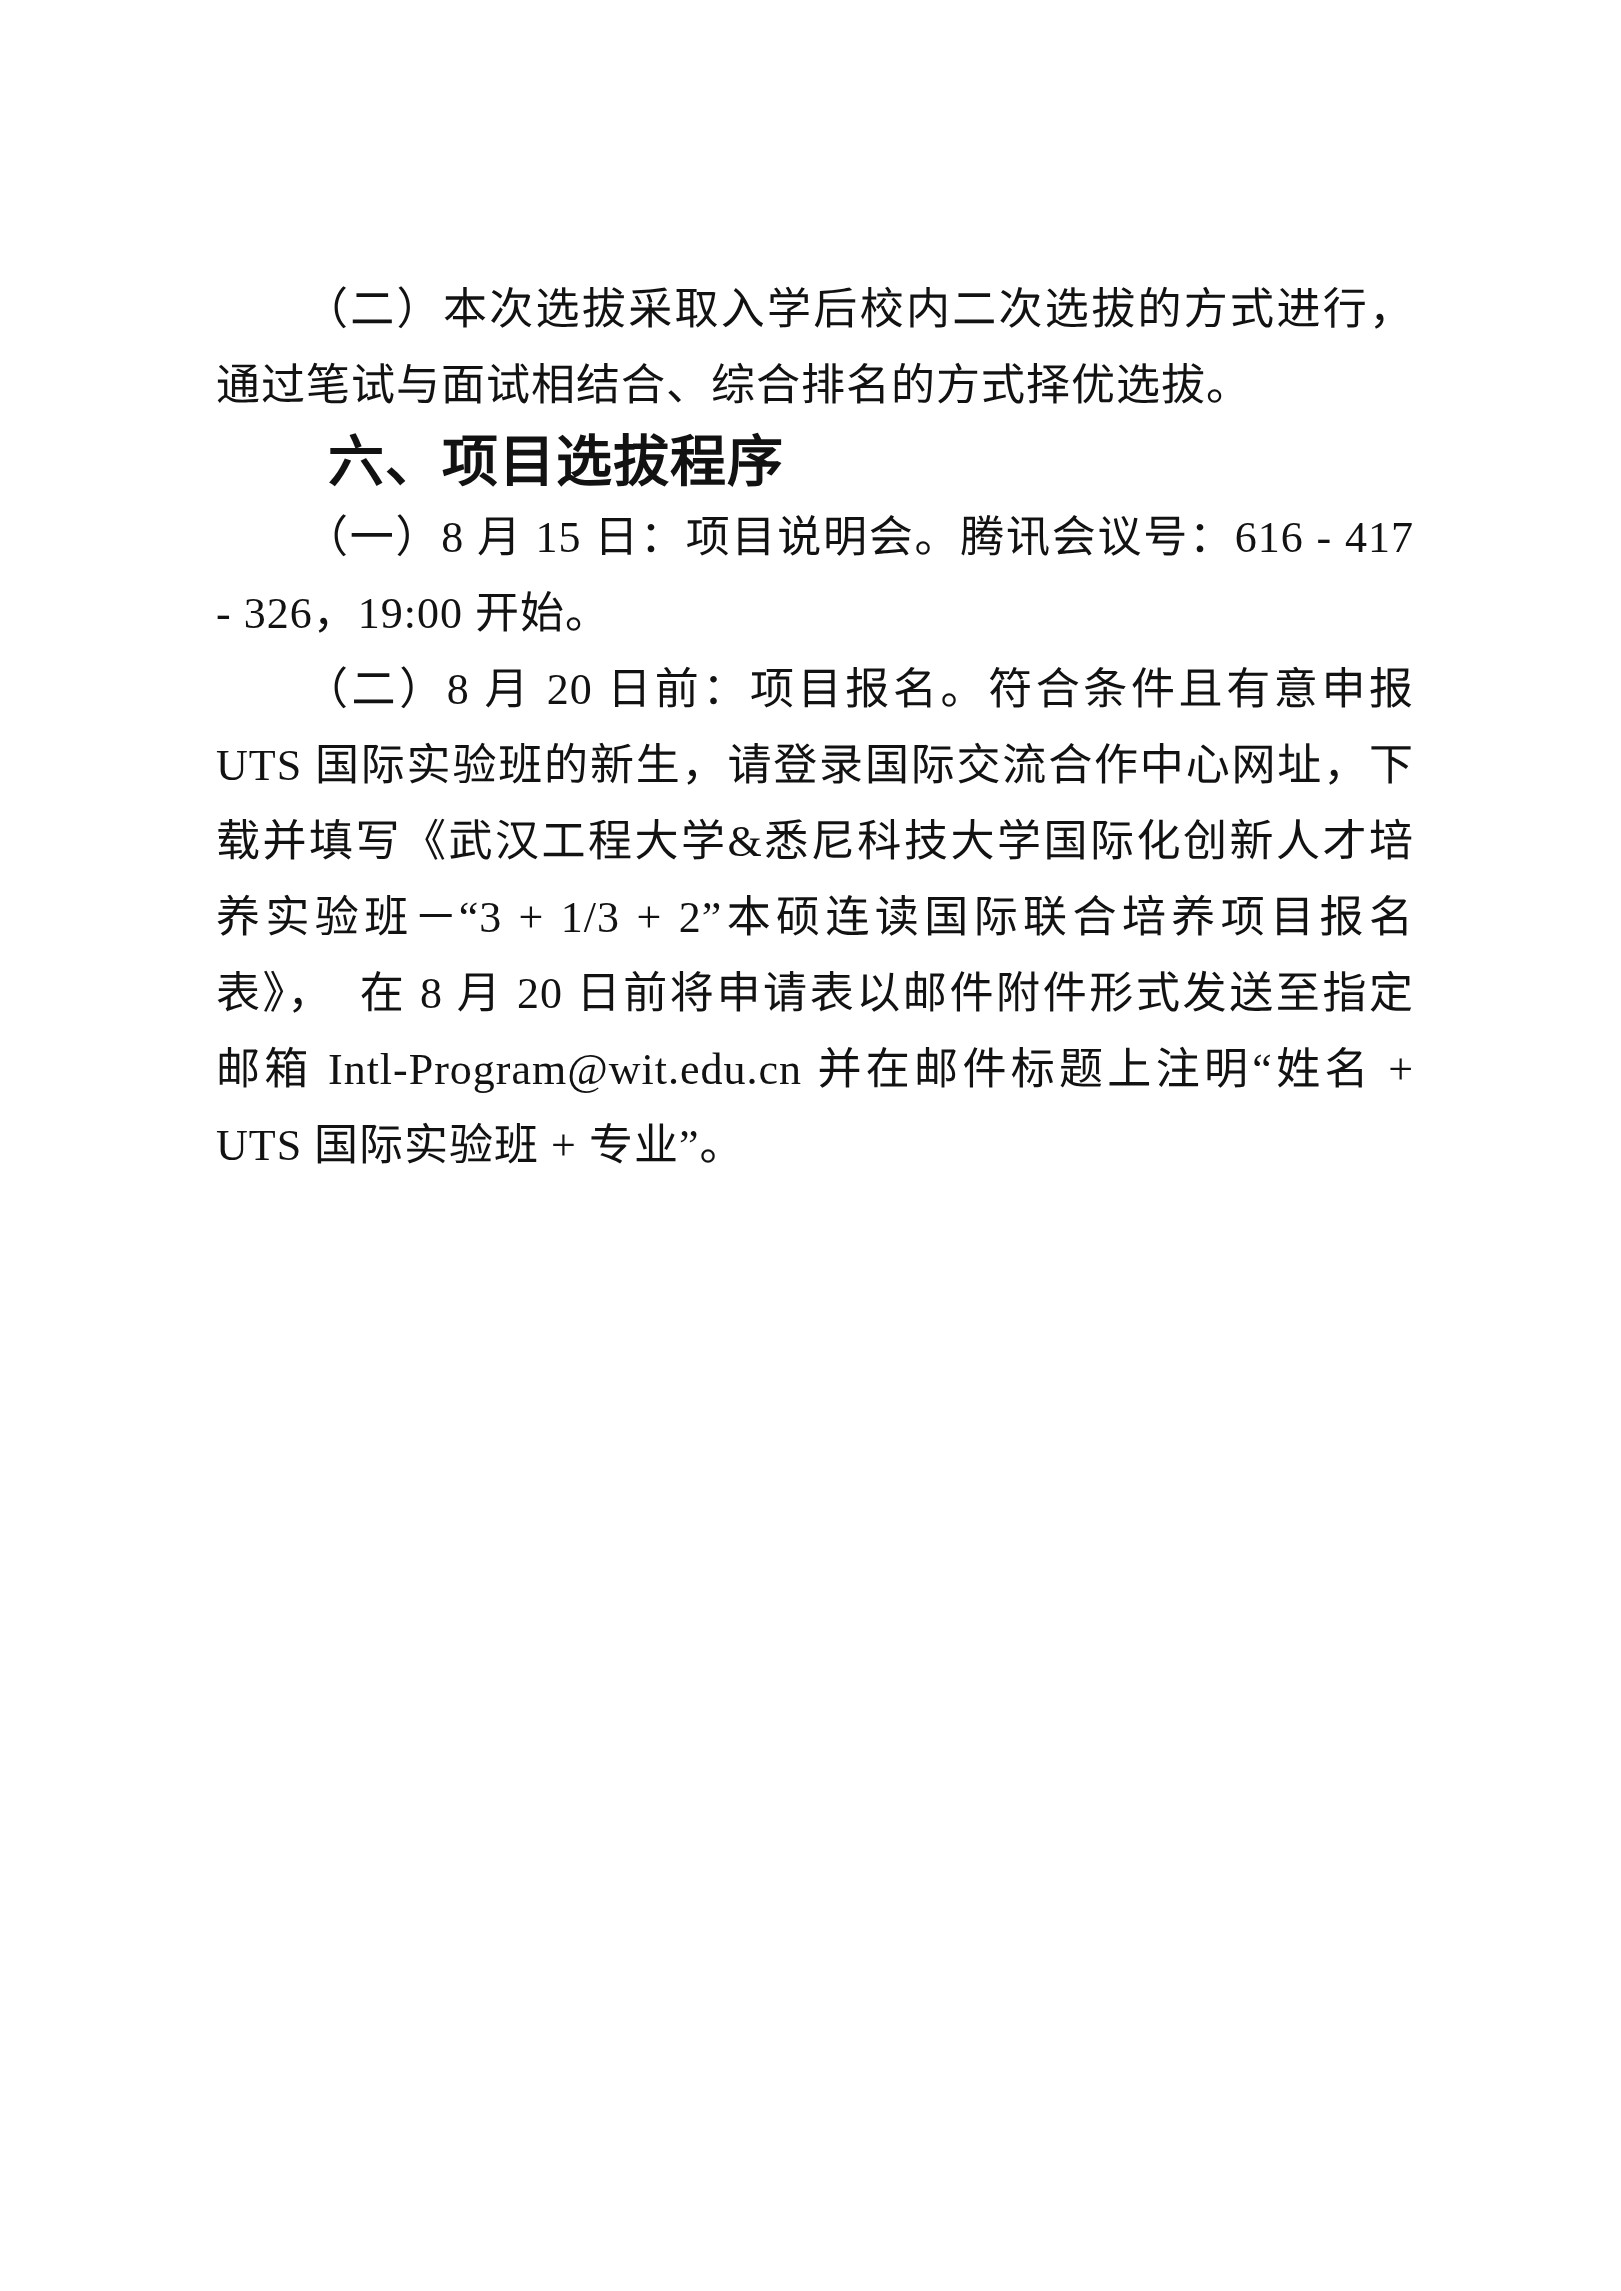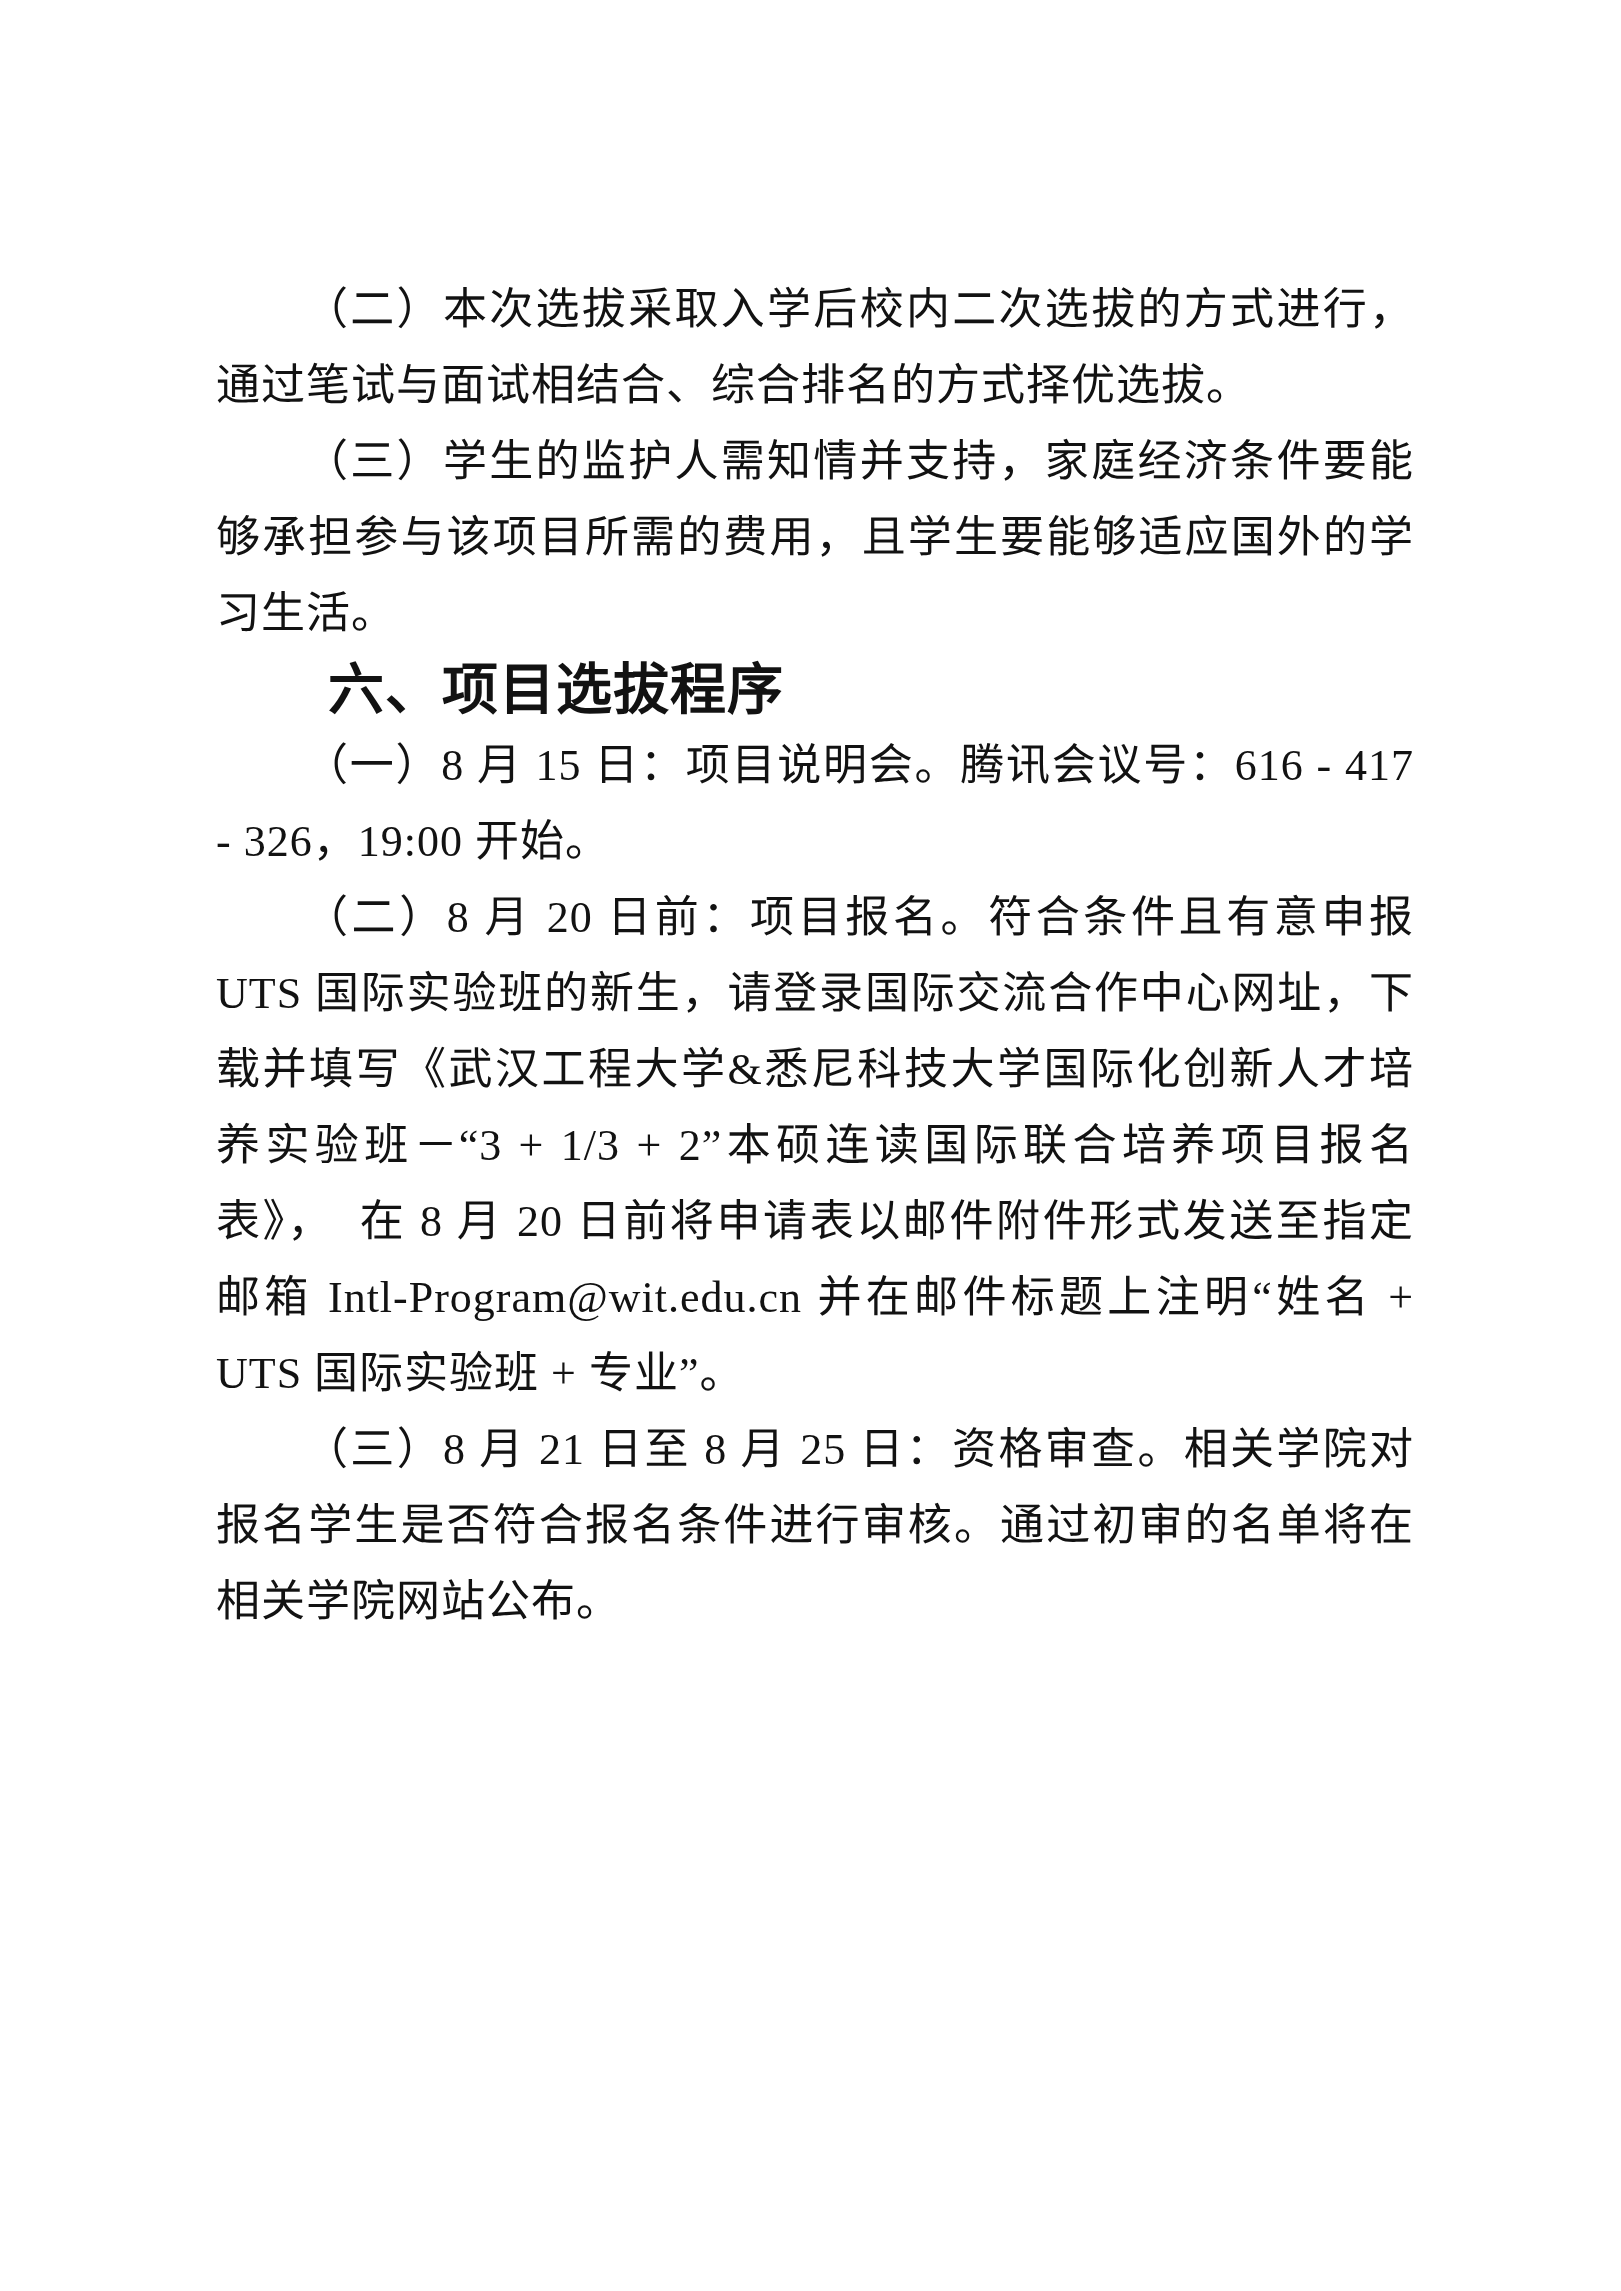--- a/index.html
+++ b/index.html
@@ -54,22 +54,20 @@
     color: #121212;
     font-family: "Liberation Serif", "DejaVu Serif", serif;
   }
 </style>
 </head>
 <body>
 
 <div class="page">
   <div class="body-text">
     <p class="para">（二）本次选拔采取入学后校内二次选拔的方式进行，通过笔试与面试相结合、综合排名的方式择优选拔。</p>
-    <p class="para">（三）学生的监护人需知情并支持，家庭经济条件要能够承担参与该项目所需的费用，且学生要能够适应国外的学习生活。</p>
     <h2 class="heading">六、项目选拔程序</h2>
     <p class="para">（一）8 月 15 日：项目说明会。腾讯会议号：616 - 417 - 326，19:00 开始。</p>
     <p class="para"><span>（二）8 月 20 日前：项目报名。符合条件且有意申报 UTS 国际实验班的新生，请登录国际交流合作中心网址，下载并填写《武汉工程大学&amp;悉尼科技大学国际化创新人才培养实验班－“3 + 1/3 + 2”本硕连读国际联合培养项目报名表》，</span><span class="underline-seg">在 8 月 20 日前将申请表以邮件附件形式发送至指定邮箱 Intl-Program@wit.edu.cn</span><span> 并在邮件标题上注明“姓名 + UTS 国际实验班 + 专业”。</span></p>
-    <p class="para">（三）8 月 21 日至 8 月 25 日：资格审查。相关学院对报名学生是否符合报名条件进行审核。通过初审的名单将在相关学院网站公布。</p>
   </div>
 
   <div class="page-number">— 6 —</div>
 </div>
 
 
 </body></html>

